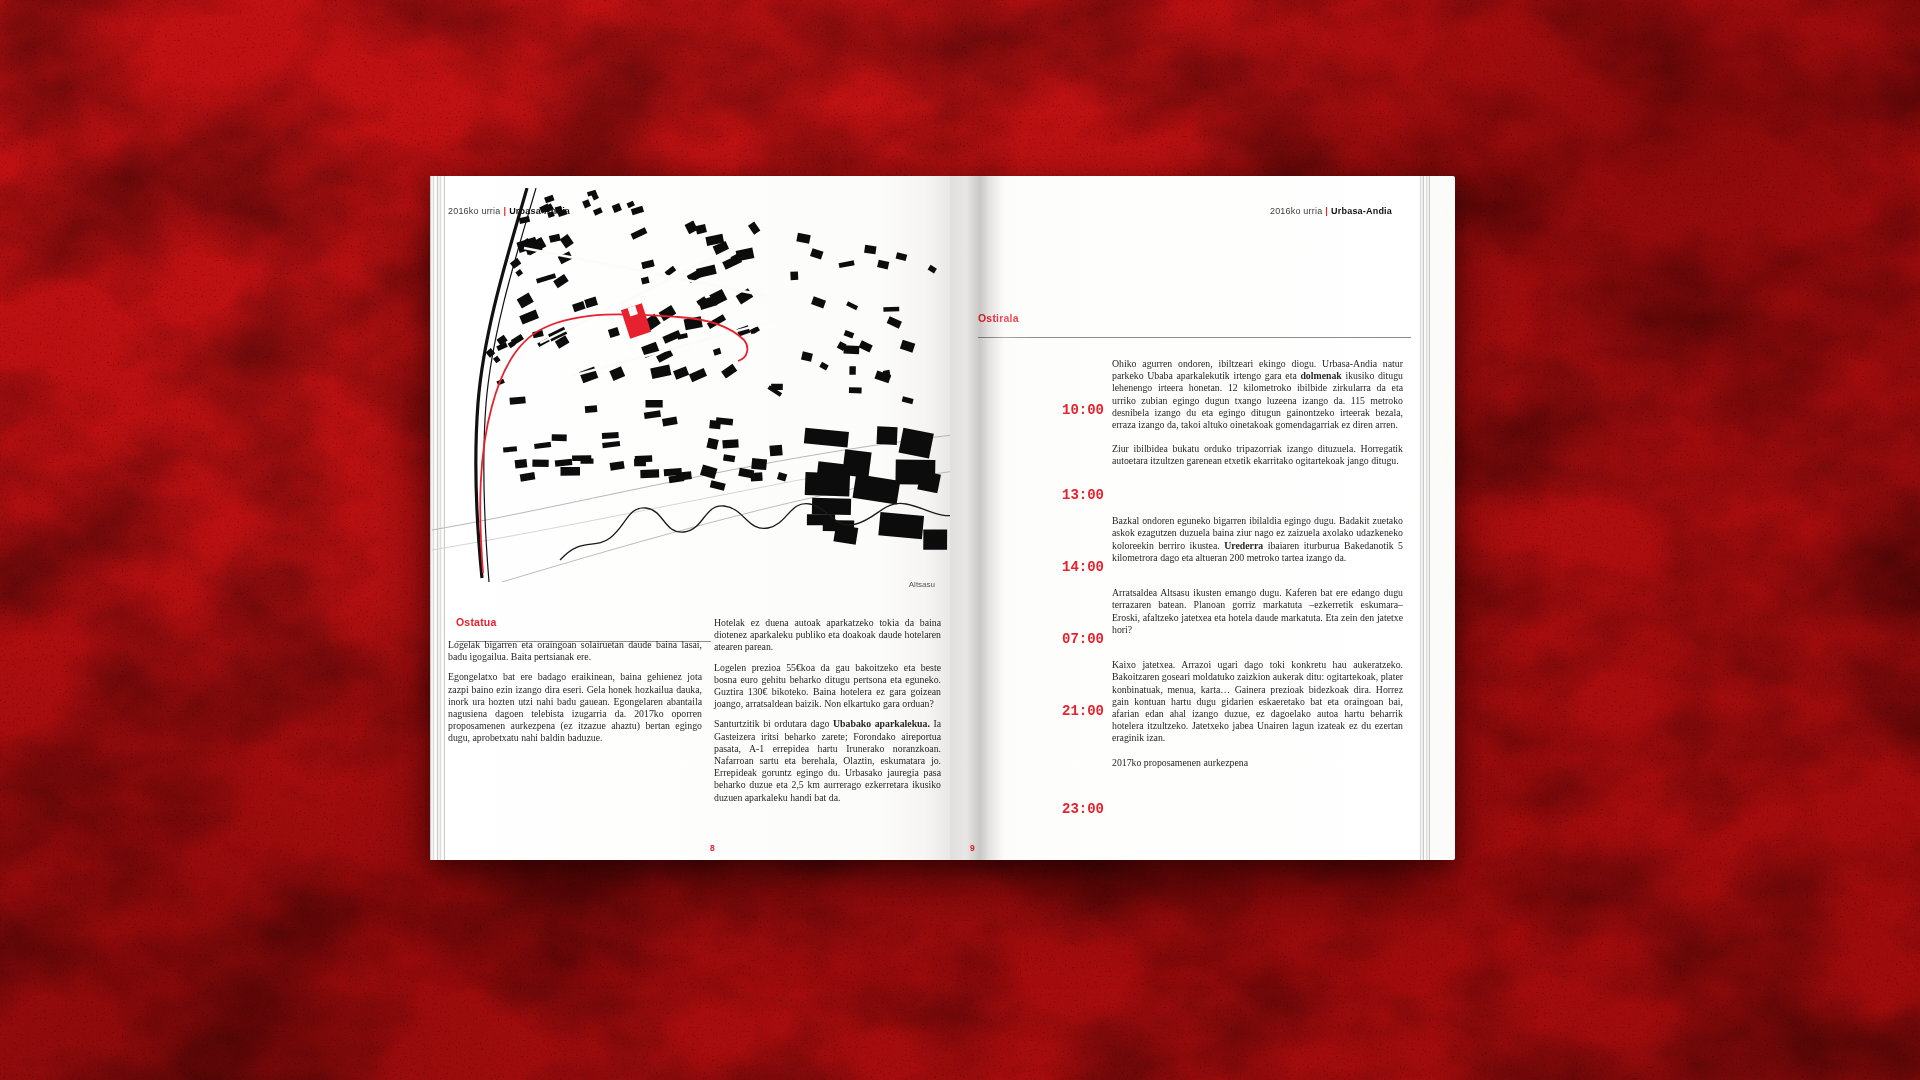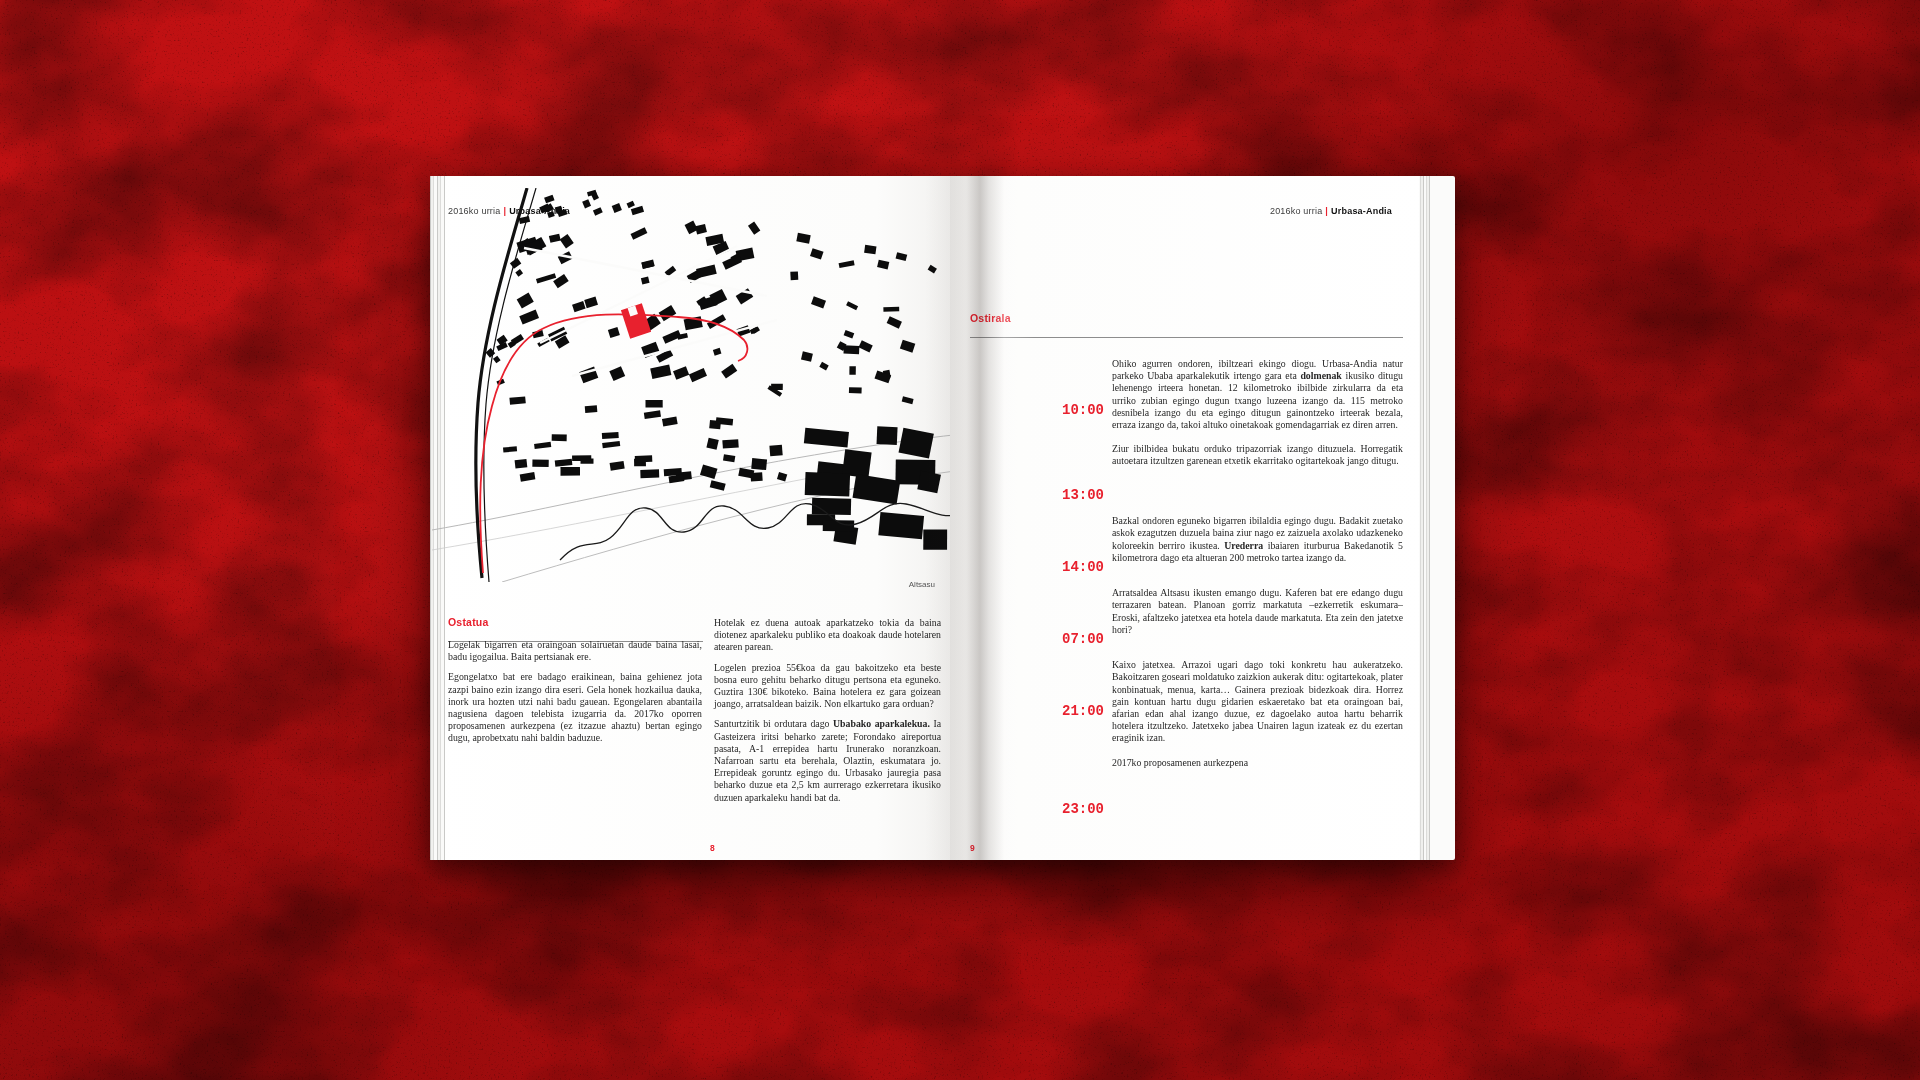--- a/index.html
+++ b/index.html
@@ -25,21 +25,21 @@
       background:repeating-linear-gradient(to right,#c9c9c7 0 1px,#f1f1ef 1px 3px,#dcdcda 3px 4px,#fafaf9 4px 7px);}
   .edge-stack-right{position:absolute;right:0;top:0;bottom:0;width:11px;
       background:repeating-linear-gradient(to left,#c9c9c7 0 1px,#f0f0ee 1px 3px,#dbdbd9 3px 4px,#fafaf9 4px 6px);}
   .fold{position:absolute;left:495px;top:0;width:110px;height:684px;pointer-events:none;
       background:linear-gradient(to right,rgba(0,0,0,0) 0%,rgba(40,30,25,.07) 38%,rgba(40,30,25,.22) 50%,rgba(40,30,25,.10) 58%,rgba(255,255,255,.25) 72%,rgba(0,0,0,0) 100%);}
   
   .runhead{position:absolute;font-size:9px;letter-spacing:.2px;color:#3d3d3d;white-space:nowrap;}
   .runhead .sep{color:#e8212e;font-weight:bold;padding:0 3px;}
   .runhead .ttl{color:#111;font-weight:bold;}
   .sechead{position:absolute;color:#e8212e;font-weight:bold;font-size:10.5px;
-           letter-spacing:.2px;border-bottom:1px solid #8d8d8d;padding-bottom:13px;}
+           letter-spacing:.2px;border-bottom:1px solid #8d8d8d;padding-bottom:13px;margin-left:8px;}
   .bodycol{position:absolute;font-family:"Liberation Serif",serif;font-size:9.8px;
            line-height:12.2px;color:#262626;text-align:justify;}
   .bodycol p{margin:0 0 8px 0;}
   .b{font-weight:bold;}
   .map-caption{position:absolute;font-size:8px;color:#555;}
   .pagenum{position:absolute;color:#e8212e;font-size:8.5px;font-weight:bold;}
   
   .schedule{position:absolute;}
   .sched-row{display:flex;margin:0 0 12px 0;padding-left:92px;}
   .sched-time{width:50px;flex:0 0 50px;color:#e8212e;font-weight:bold;font-size:14px;

